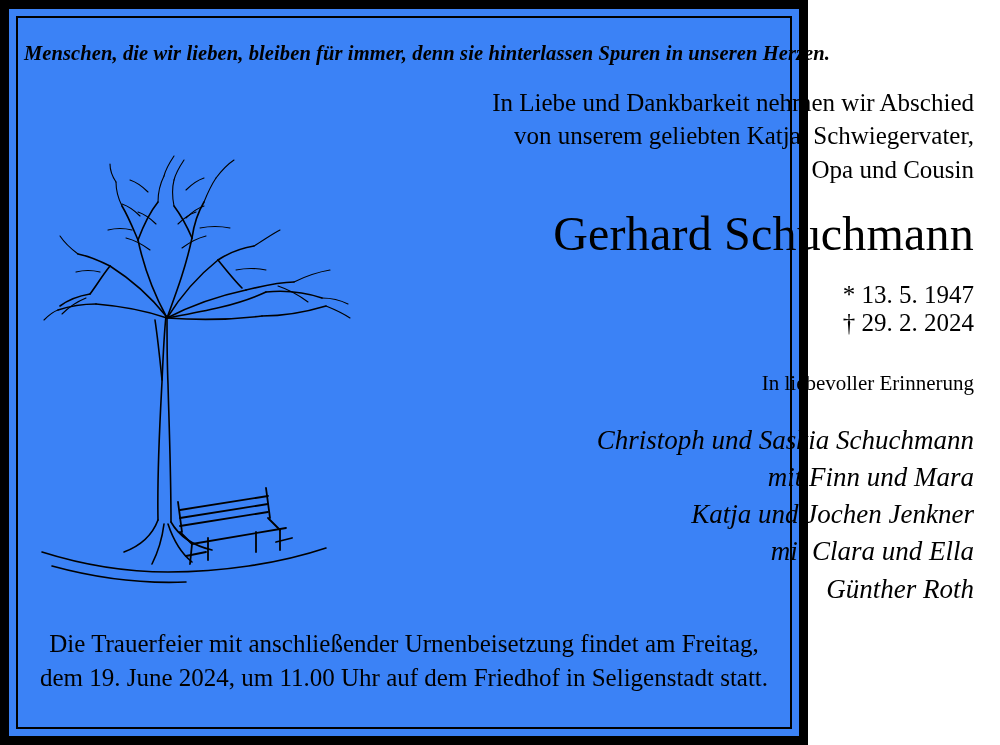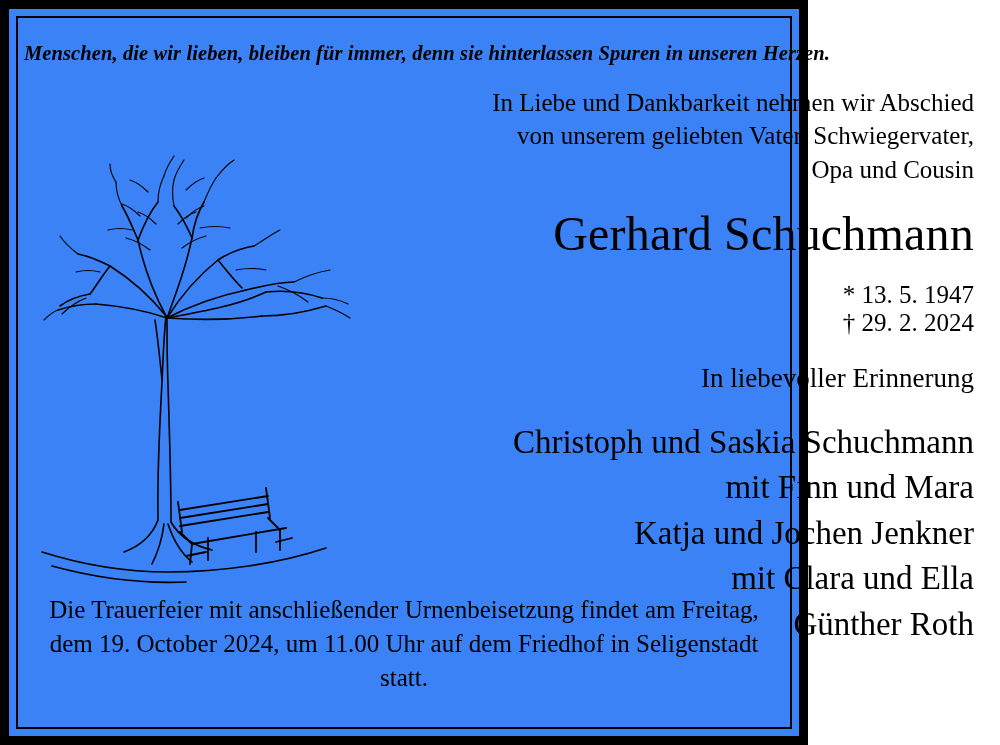--- a/index.html
+++ b/index.html
@@ -92,27 +92,28 @@
     line-height: 1.1;
   }
   .dates {
     margin-top: 20px;
     font-size: 25px;
     display: flex;
     justify-content: center;
     flex-direction: column;
   }
   .memory {
+    margin-top: 34px;
+    font-size: 21px;
+  }
+  .family {
     margin-top: 26px;
     font-size: 27px;
-  }
-  .family {
-    margin-top: 26px;
-    font-size: 33px;
     line-height: 1.38;
+    font-style: italic;
   }
 
   
   .ceremony {
     position: absolute;
     left: 10px;
     right: 10px;
     bottom: 26px;
     text-align: center;
     font-size: 25px;
@@ -218,21 +219,21 @@
           <path d="M236 422 L252 418"></path>
           <path d="M168 418 L168 440"></path>
           <path d="M216 412 L216 432"></path>
         </g>
       </svg>
     </div>
 
     <div class="text-col">
       <div class="intro">
         <div>In Liebe und Dankbarkeit nehmen wir Abschied</div>
-        <div>von unserem geliebten Vater, Schwiegervater,</div>
+        <div>von unserem geliebten Katja, Schwiegervater,</div>
         <div>Opa und Cousin</div>
       </div>
 
       <div class="name">Gerhard Schuchmann</div>
 
       <div class="dates">
         <span>* 13. 5. 1947</span>
         <span>† 29. 2. 2024</span>
       </div>
 
@@ -242,17 +243,17 @@
         <div>Christoph und Saskia Schuchmann</div>
         <div>mit Finn und Mara</div>
         <div>Katja und Jochen Jenkner</div>
         <div>mit Clara und Ella</div>
         <div>Günther Roth</div>
       </div>
     </div>
 
     <div class="ceremony">
       <div>Die Trauerfeier mit anschließender Urnenbeisetzung findet am Freitag,</div>
-      <div>dem 19. October 2024, um 11.00 Uhr auf dem Friedhof in Seligenstadt statt.</div>
+      <div>dem 19. June 2024, um 11.00 Uhr auf dem Friedhof in Seligenstadt statt.</div>
     </div>
 
   </div>
 </div>
 
 </body></html>

